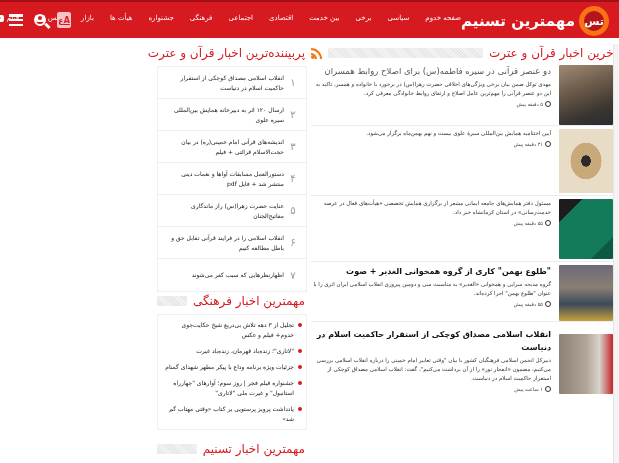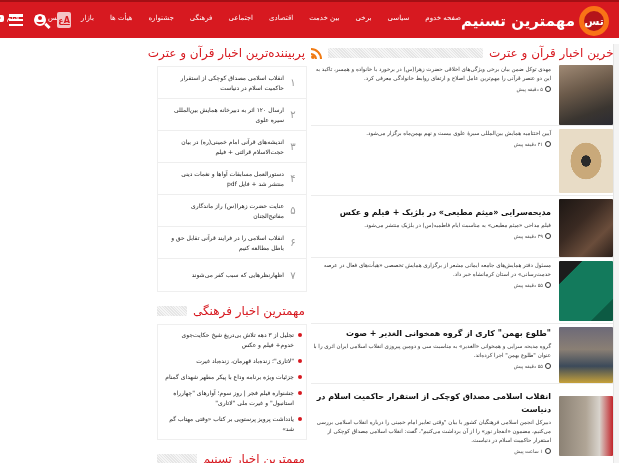--- a/index.html
+++ b/index.html
@@ -124,50 +124,40 @@
     <span class="rss-icon">
       <i style="width:22px;height:22px;left:-11px;bottom:-11px;border:2.5px solid #f07a12;"></i>
       <i style="width:12px;height:12px;left:-6px;bottom:-6px;border:2.5px solid #f07a12;"></i>
       <i style="width:4px;height:4px;left:0;bottom:0;background:#f07a12;"></i>
     </span>
   </div>
 
   <div class="news" style="height:64px">
     <div class="thumb" style="background:linear-gradient(160deg,#a08a75 0%,#6b5a4a 40%,#3a3530 75%,#2b2b33 100%);"></div>
     <div class="body">
+      <h3 class="light">دو عنصر قرآنی در سیره فاطمه(س) برای اصلاح روابط همسران</h3>
       <p>مهدی توکل ضمن بیان برخی ویژگی‌های اخلاقی حضرت زهرا(س) در برخورد با خانواده و همسر، تاکید به این دو عنصر قرآنی را مهم‌ترین عامل اصلاح و ارتقای روابط خانوادگی معرفی کرد.</p>
       <div class="time">
           <span class="clock-icon"></span>
           <span>۵ دقیقه پیش</span>
         </div>
     </div>
   </div>
 
   <div class="news" style="height:70px">
     <div class="thumb" style="height:64px;background:radial-gradient(ellipse at center,#2a2a2a 0 12%,#c9a97a 13% 40%,#e8dcc6 41% 100%);"></div>
     <div class="body">
       <p>آیین اختتامیه همایش بین‌المللی سیرهٔ علوی بیست و نهم بهمن‌ماه برگزار می‌شود.</p>
       <div class="time">
           <span class="clock-icon"></span>
           <span>۴۱ دقیقه پیش</span>
         </div>
     </div>
   </div>
 
-  <div class="news" style="height:62px">
-    <div class="thumb" style="height:58px;background:linear-gradient(135deg,#1d1714 0%,#3a2a22 40%,#6a4d3b 70%,#2a1f1a 100%);"></div>
-    <div class="body" style="padding-top:10px">
-      <h3>مدیحه‌سرایی «میثم مطیعی» در بلژیک + فیلم و عکس</h3>
-      <p>فیلم مداحی «میثم مطیعی» به مناسبت ایام فاطمیه(س) در بلژیک منتشر می‌شود.</p>
-      <div class="time">
-          <span class="clock-icon"></span>
-          <span>۴۹ دقیقه پیش</span>
-        </div>
-    </div>
-  </div>
 
   <div class="news" style="height:66px">
     <div class="thumb" style="background:linear-gradient(135deg,#1c1c1c 0 20%,#137a5c 21% 80%,#0c5a43 81%);"></div>
     <div class="body">
       <p>مسئول دفتر همایش‌های جامعه ایمانی مشعر از برگزاری همایش تخصصی «هیأت‌های فعال در عرصه خدمت‌رسانی» در استان کرمانشاه خبر داد.</p>
       <div class="time">
           <span class="clock-icon"></span>
           <span>۵۵ دقیقه پیش</span>
         </div>
     </div>
@@ -227,21 +217,21 @@
     <div class="pop-item">
         <span class="pop-num">۶</span>
         <span class="pop-text">انقلاب اسلامی را در فرایند قرآنی تقابل حق و باطل مطالعه کنیم</span>
       </div>
     <div class="pop-item">
         <span class="pop-num">۷</span>
         <span class="pop-text">اظهارنظرهایی که سبب کفر می‌شوند</span>
       </div>
   </div>
 
-  <div class="section-head" style="margin-top:10px">
+  <div class="section-head" style="margin-top:0">
     <span class="section-title">مهمترین اخبار فرهنگی</span>
     <div class="hatch"></div>
   </div>
   <div class="box" style="margin-top:4px;padding:2px 0">
     <div class="cult-item">
         <span class="bullet"></span>
         <span class="cult-text">تجلیل از ۳ دهه تلاش بی‌دریغ شیخ حکایت‌جوی خدوم+ فیلم و عکس</span>
       </div>
     <div class="cult-item">
         <span class="bullet"></span>

